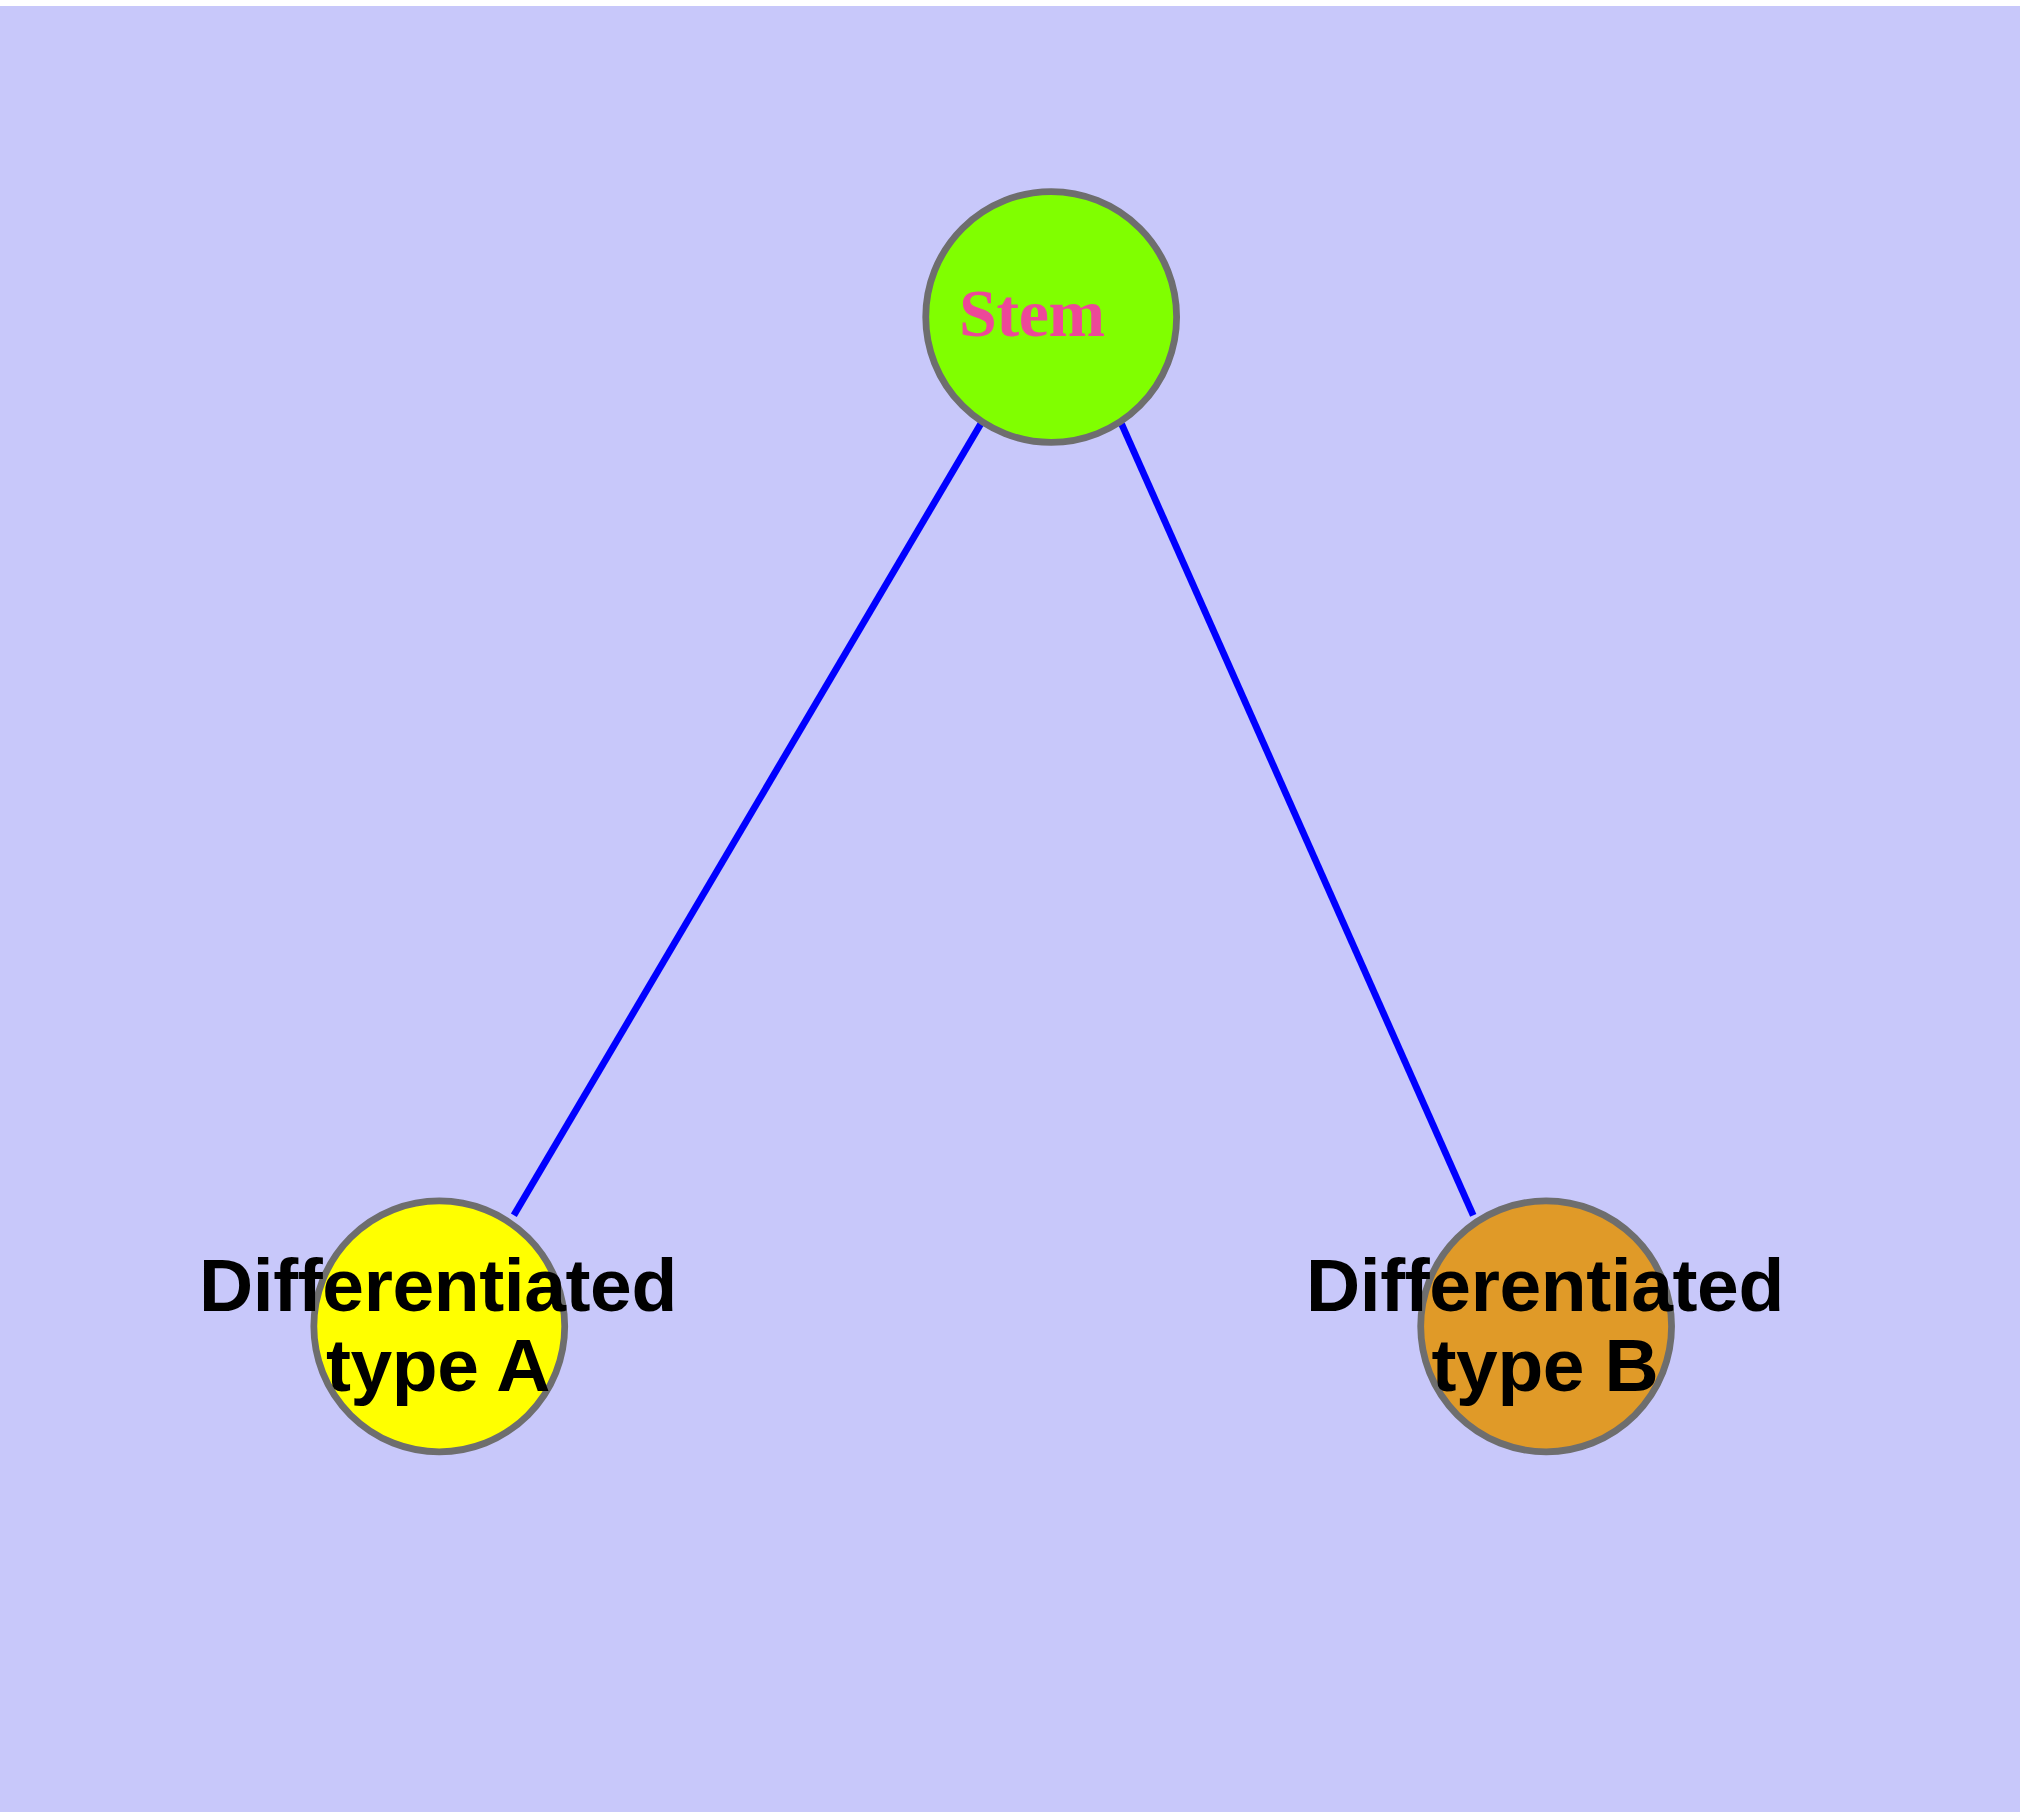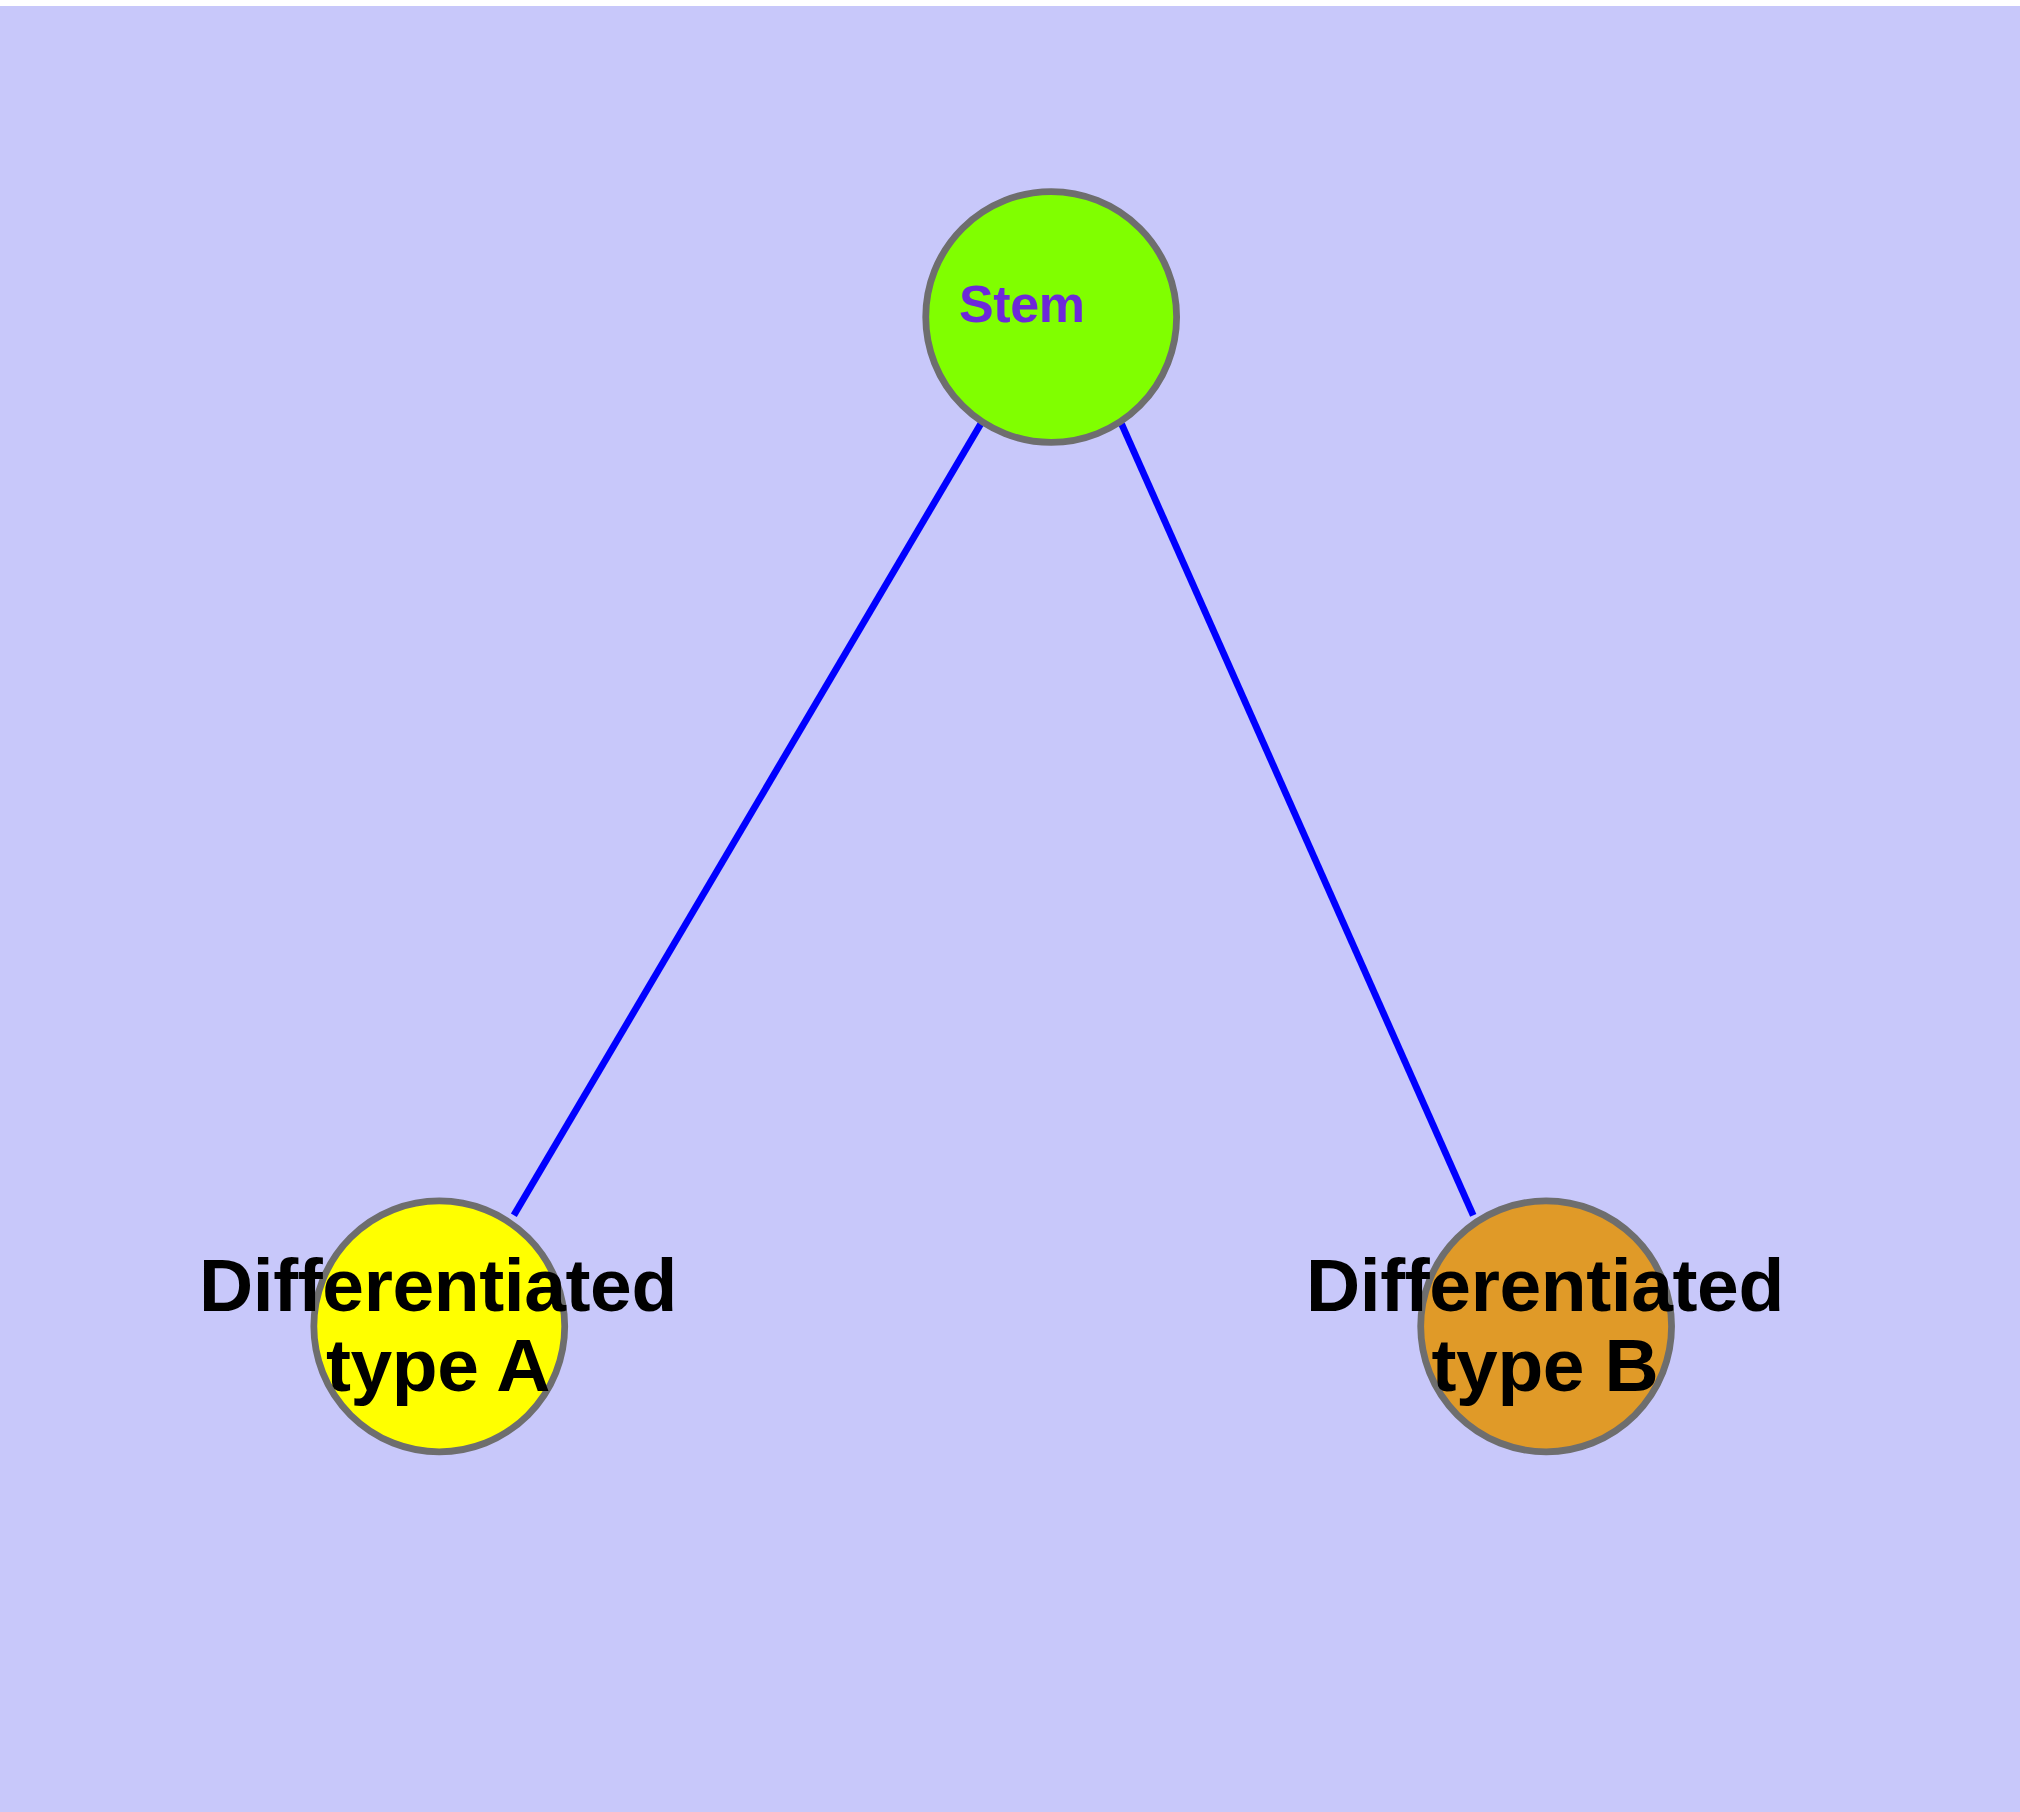--- a/index.html
+++ b/index.html
@@ -55,21 +55,21 @@
         <line x1="1323" y1="500" x2="1738" y2="1434" stroke="#0000FF" stroke-width="8" stroke-linecap="butt"></line>
       </g>
     <g id="nodes-layer">
         <circle cx="1240" cy="374" r="148" fill="#80FF00" stroke="#6E6E6E" stroke-width="8"></circle>
         <circle cx="518" cy="1565" r="148" fill="#FFFF00" stroke="#6E6E6E" stroke-width="8"></circle>
         <circle cx="1824" cy="1565" r="148" fill="#E09A28" stroke="#6E6E6E" stroke-width="8"></circle>
       </g>
   </svg>
 
   <div id="labels-layer">
-      <div class="node-label" style="font-size: 52px; color: #6d28d9; left: 959px; top: 277px; width: auto; white-space: pre;">Stem</div>
+      <div class="node-label" style="font-size: 68px; color: #ec4899; left: 959px; top: 277px; width: auto; white-space: pre; font-family: Liberation Serif, serif;">Stem</div>
       <div class="node-label" style="font-size: 75px; color: rgb(0, 0, 0); left: 199px; top: 1246px; width: auto; white-space: pre;">Differentiated
 type A</div>
       <div class="node-label" style="font-size: 75px; color: rgb(0, 0, 0); left: 1306px; top: 1246px; width: auto; white-space: pre;">Differentiated
 type B</div>
     </div>
 
 </div>
 
 
 </body></html>

